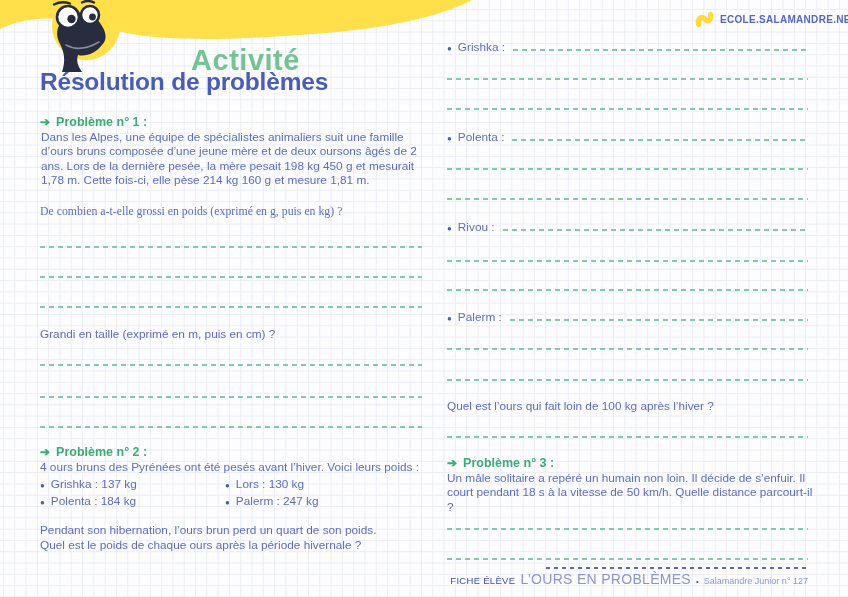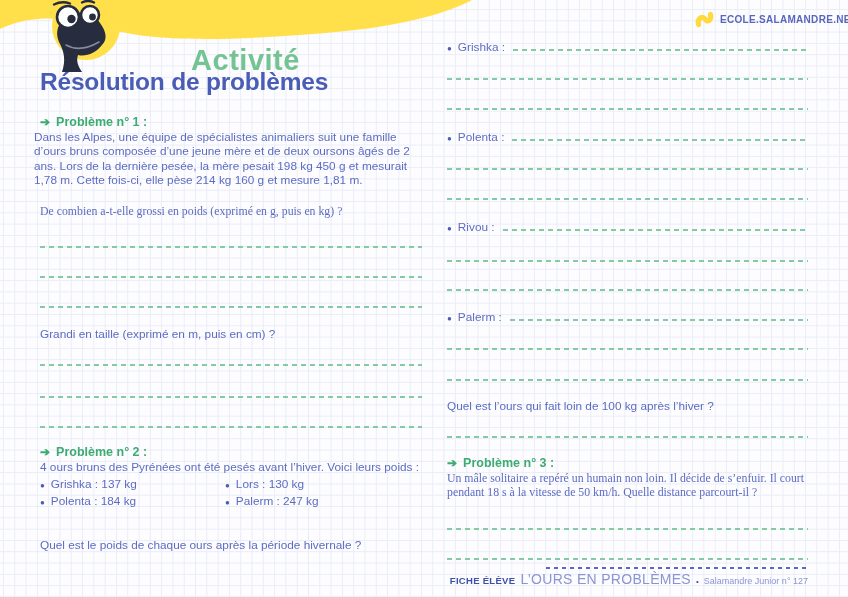--- a/index.html
+++ b/index.html
@@ -41,21 +41,21 @@
   #bear-list { display:grid; grid-template-columns:185px 1fr; row-gap:2.5px;
     font-size:11.8px; color:#5c6cc2; }
   .bear-item { display:flex; align-items:baseline; }
   .bear-item .sep { white-space:pre; }
   
   .answer-row { display:flex; align-items:flex-end; font-size:11.8px; color:#5c6cc2; }
   .answer-row .lbl { display:flex; align-items:baseline; white-space:nowrap; }
   .answer-row .dash-g { flex:1; margin-left:8px; margin-bottom:3px; }
   
   #footer-row { display:flex; justify-content:flex-end; align-items:baseline; gap:5px; }
-  #footer-doc-type { font-size:9.5px; font-weight:bold; color:#3d50ab; letter-spacing:.3px; }
+  #footer-doc-type { font-size:9.5px; font-weight:normal; color:#3d50ab; letter-spacing:.3px; }
   #footer-doc-title { font-size:14px; color:#8b94d2; letter-spacing:.3px; }
   #footer-sep { font-size:8px; color:#3d50ab; }
   #footer-issue { font-size:9px; color:#8b94d2; }
 </style>
 </head>
 <body>
 
 <div id="page">
 
   <svg id="header-wave" class="abs" viewBox="0 0 480 78">
@@ -80,21 +80,21 @@
     <span id="brand-label">ECOLE.SALAMANDRE.NET</span>
   </div>
 
   <div id="activity-label" class="abs">Activité</div>
   <div id="page-title" class="abs">Résolution de problèmes</div>
 
   <div class="abs prob-head" style="left:40px; top:115px;">
     <span class="arrow">➔</span>
     <span>Problème n° 1 :</span>
   </div>
-  <div class="abs body-txt" style="left:34px; top:130px; width:384px;">Dans les Alpes, une équipe de spécialistes animaliers suit une famille d’ours bruns composée d’une jeune mère et de deux oursons âgés de 2 ans. Lors de la dernière pesée, la mère pesait 198 kg 450 g et mesurait 1,78 m. Cette fois-ci, elle pèse 214 kg 160 g et mesure 1,81 m.</div>
+  <div class="abs body-txt" style="left:41px; top:130px; width:384px;">Dans les Alpes, une équipe de spécialistes animaliers suit une famille d’ours bruns composée d’une jeune mère et de deux oursons âgés de 2 ans. Lors de la dernière pesée, la mère pesait 198 kg 450 g et mesurait 1,78 m. Cette fois-ci, elle pèse 214 kg 160 g et mesure 1,81 m.</div>
   <div class="abs body-txt" style="left:40px; top:204px; width:384px;font-family:Liberation Serif, serif;">De combien a-t-elle grossi en poids (exprimé en g, puis en kg) ?</div>
 
   <div class="abs dash-g" style="left:40px; top:246px; width:382px;"></div>
   <div class="abs dash-g" style="left:40px; top:276px; width:382px;"></div>
   <div class="abs dash-g" style="left:40px; top:306px; width:382px;"></div>
 
   <div class="abs body-txt" style="left:40px; top:327px; width:384px;">Grandi en taille (exprimé en m, puis en cm) ?</div>
 
   <div class="abs dash-g" style="left:40px; top:364px; width:382px;"></div>
   <div class="abs dash-g" style="left:40px; top:396px; width:382px;"></div>
@@ -126,20 +126,21 @@
       <span>184 kg</span>
     </div>
     <div class="bear-item">
       <span class="bullet">●</span>
       <span>Palerm</span>
         <span class="sep"> : </span>
       <span>247 kg</span>
     </div>
   </div>
 
+  <div class="abs body-txt" style="left:40px; top:523px; width:390px;">Pendant son hibernation, l’ours brun perd un quart de son poids.</div>
   <div class="abs body-txt" style="left:40px; top:538px; width:390px;">Quel est le poids de chaque ours après la période hivernale ?</div>
 
   <div class="abs answer-row" style="left:447px; top:40px; width:361px;">
     <span class="lbl">
         <span class="bullet">●</span>
         <span>Grishka :</span>
       </span>
     <span class="dash-g"></span>
   </div>
   <div class="abs dash-g" style="left:447px; top:78px; width:361px;"></div>
@@ -175,21 +176,21 @@
   <div class="abs dash-g" style="left:447px; top:348px; width:361px;"></div>
   <div class="abs dash-g" style="left:447px; top:379px; width:361px;"></div>
 
   <div class="abs body-txt" style="left:447px; top:399px; width:365px;">Quel est l’ours qui fait loin de 100 kg après l’hiver ?</div>
   <div class="abs dash-g" style="left:447px; top:436px; width:361px;"></div>
 
   <div class="abs prob-head" style="left:447px; top:456px;">
     <span class="arrow">➔</span>
     <span>Problème n° 3 :</span>
   </div>
-  <div class="abs body-txt" style="left:447px; top:471px; width:368px;font-family:Liberation Serif, serif;">Un mâle solitaire a repéré un humain non loin. Il décide de s’enfuir. Il court pendant 18 s à la vitesse de 50 km/h. Quelle distance parcourt-il ?</div>
+  <div class="abs body-txt" style="left:447px; top:471px; width:368px;">Un mâle solitaire a repéré un humain non loin. Il décide de s’enfuir. Il court pendant 18 s à la vitesse de 50 km/h. Quelle distance parcourt-il ?</div>
 
   <div class="abs dash-g" style="left:447px; top:528px; width:361px;"></div>
   <div class="abs dash-g" style="left:447px; top:558px; width:361px;"></div>
 
   <div class="abs dash-b" style="left:546px; top:567px; width:261px;"></div>
   <div id="footer-row" class="abs" style="left:447px; top:571px; width:361px;">
     <span id="footer-doc-type">FICHE ÉLÈVE</span>
     <span id="footer-doc-title">L’OURS EN PROBLÈMES</span>
     <span id="footer-sep">•</span>
     <span id="footer-issue">Salamandre Junior n° 127</span>

